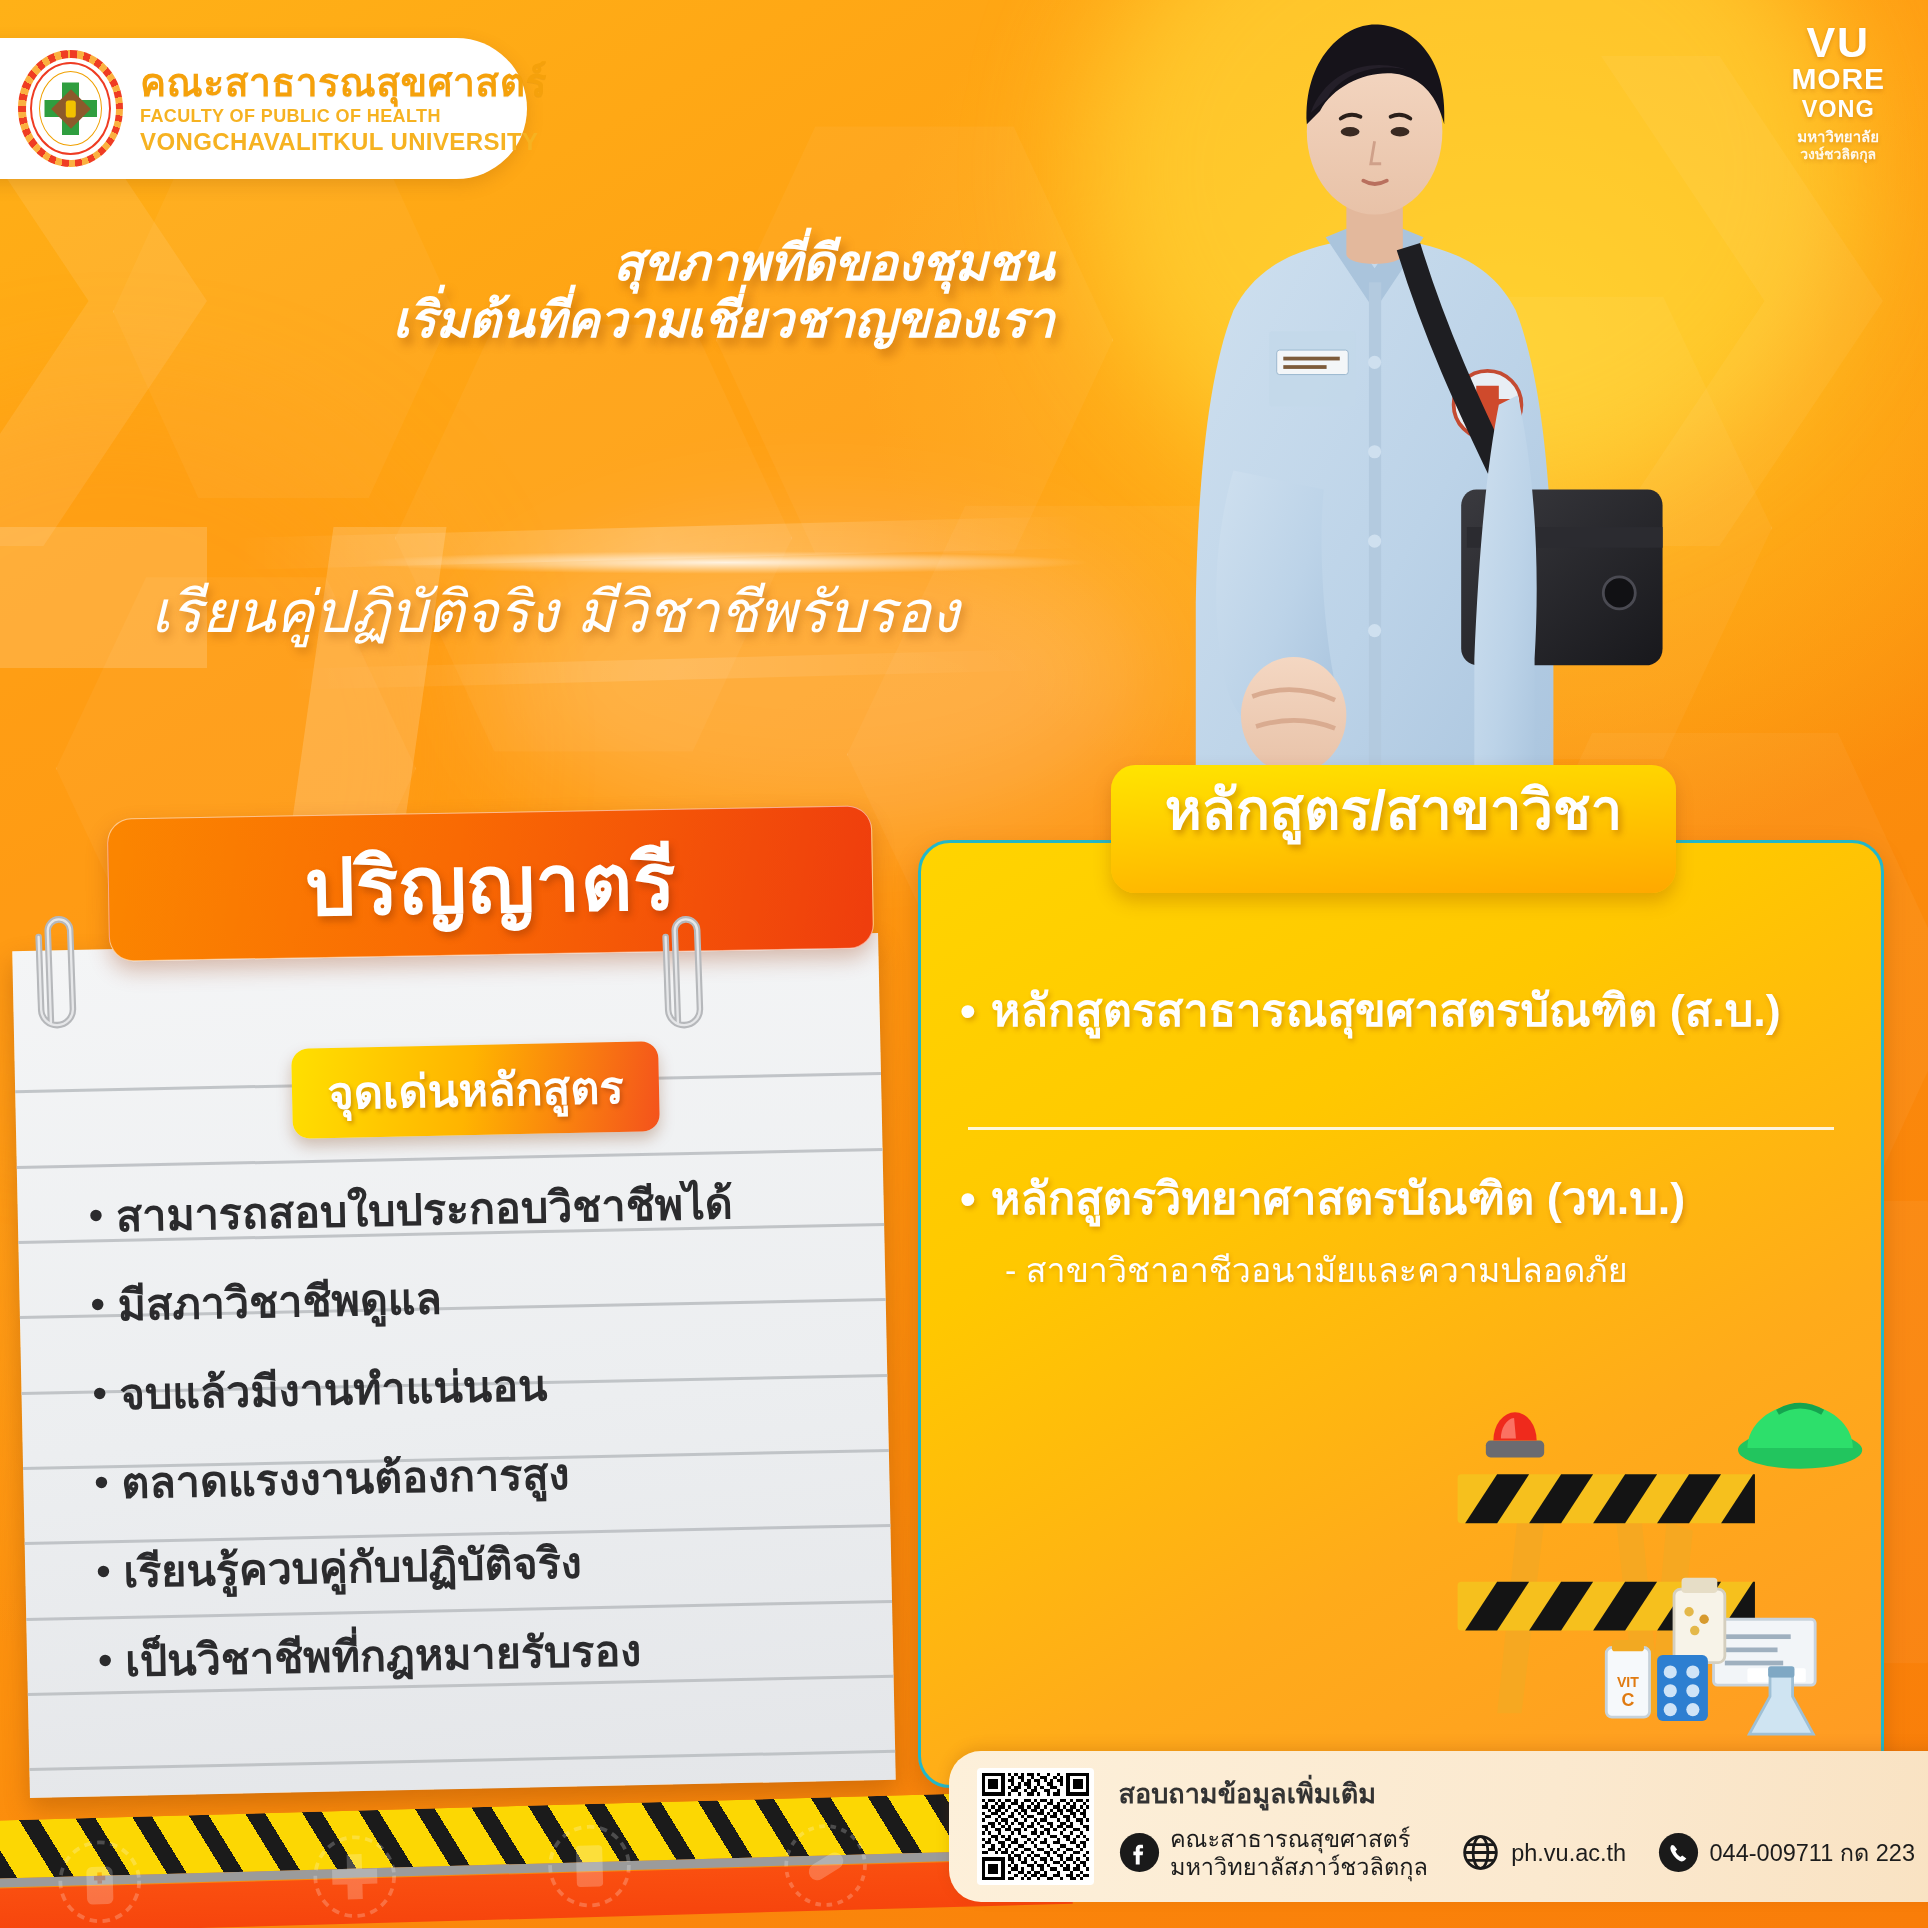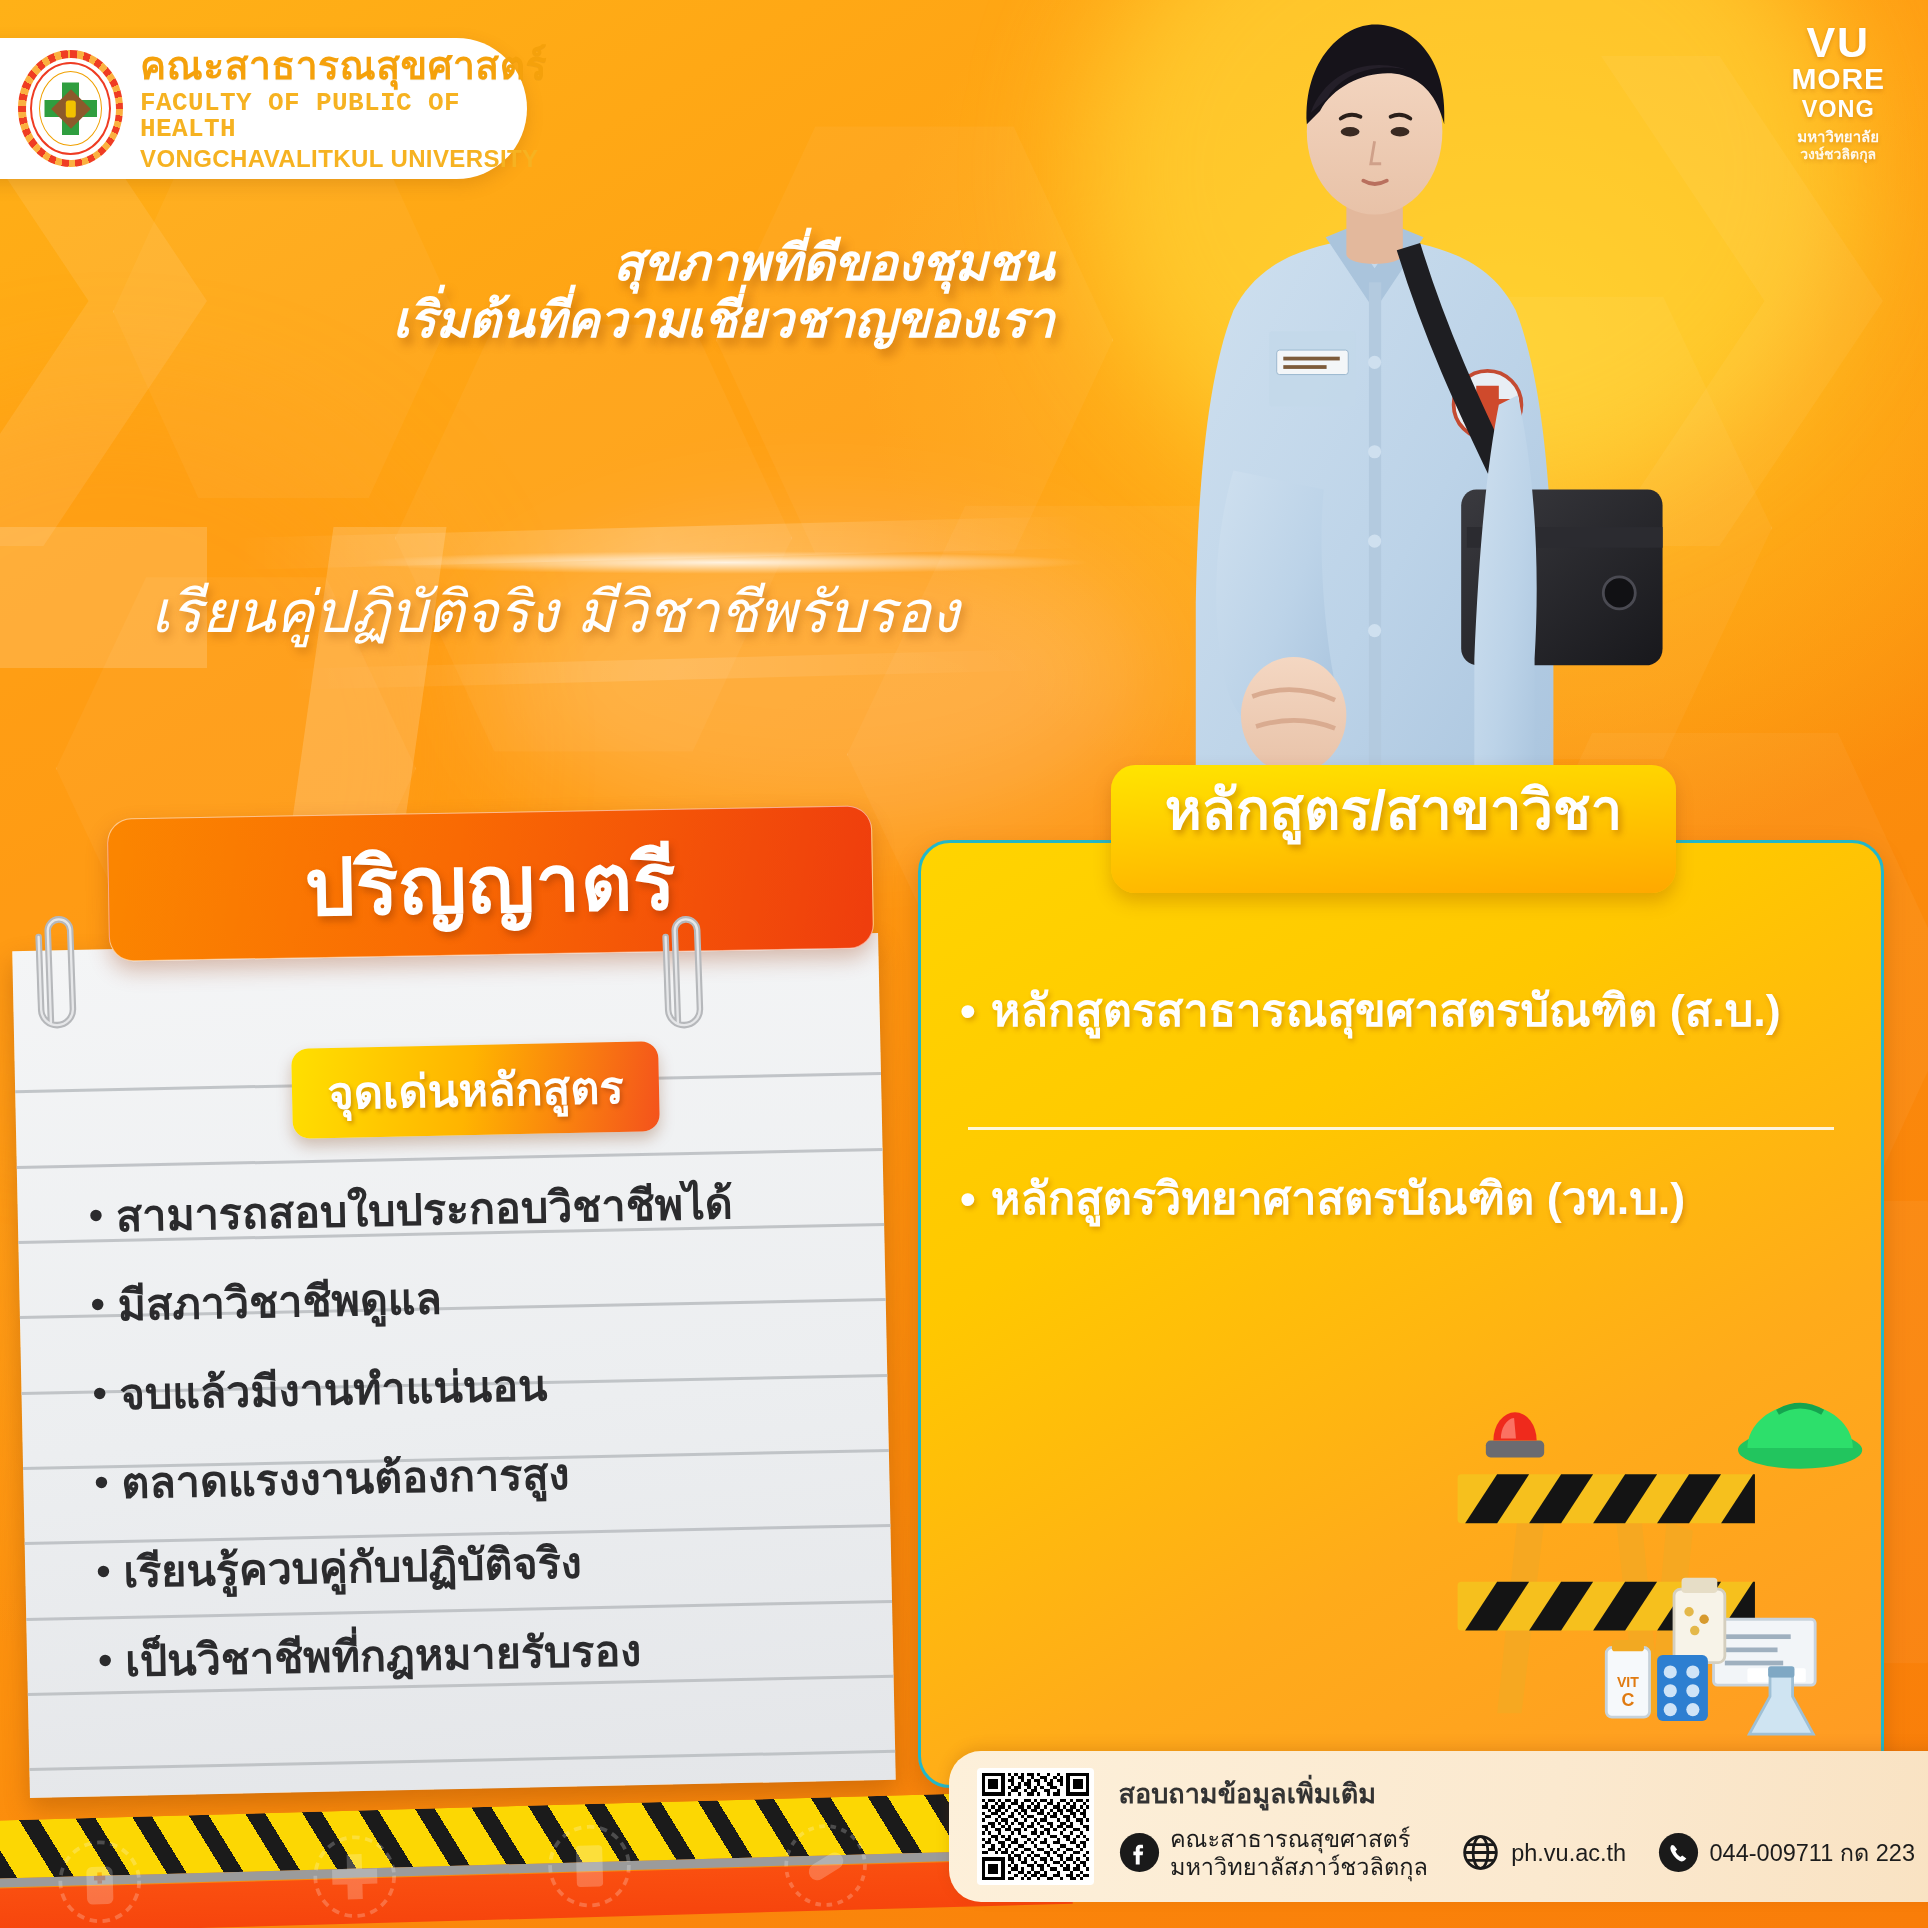--- a/index.html
+++ b/index.html
@@ -40,21 +40,21 @@
     background:
       linear-gradient(#2f9e3f,#2f9e3f) 0 0/100% 100% no-repeat;
     clip-path:polygon(34% 0,66% 0,66% 34%,100% 34%,100% 66%,66% 66%,66% 100%,34% 100%,34% 66%,0 66%,0 34%,34% 34%);}
   .seal .diamond{position:absolute;left:50%;top:50%;width:28px;height:28px;
     transform:translate(-50%,-50%) rotate(45deg);background:#8c5a2b;}
   .seal .dot{position:absolute;left:50%;top:50%;width:10.4px;height:17px;
     transform:translate(-50%,-50%);background:#f2c200;border-radius:2.8px;}
   .logo-text{line-height:1;}
   .logo-th{font-size:39px;font-weight:bold;color:#f5a10b;letter-spacing:0.5px;
     text-shadow:0 0.9px 0 rgba(0,0,0,.05);white-space:nowrap;}
-  .logo-en1{font-size:26px;font-weight:bold;color:#f6b221;margin-top:5px;letter-spacing:0.4px;font-family:Liberation Mono, monospace;}
+  .logo-en1{font-size:18px;font-weight:bold;color:#f6b221;margin-top:5px;letter-spacing:0.4px;}
   .logo-en2{font-size:24px;font-weight:bold;color:#f6b221;margin-top:5.6px;letter-spacing:0.4px;}
 
   
   #vu-logo{position:absolute;right:43px;top:21px;text-align:center;color:#fff;z-index:8;
            line-height:1;text-shadow:0 1.9px 4.7px rgba(160,80,0,.3);}
   #vu-logo .vu{font-size:43px;font-weight:bold;letter-spacing:1.9px;}
   #vu-logo .more{font-size:30px;font-weight:bold;letter-spacing:0.9px;margin-top:0;}
   #vu-logo .vong{font-size:23.5px;font-weight:bold;letter-spacing:0.9px;margin-top:3.8px;}
   #vu-logo .th1{font-size:15px;font-weight:bold;margin-top:7.5px;opacity:.95;}
   #vu-logo .th2{font-size:14px;font-weight:bold;margin-top:2.8px;opacity:.9;}
@@ -349,20 +349,24 @@
       <span>หลักสูตรสาธารณสุขศาสตรบัณฑิต (ส.บ.)</span>
     </div>
   </div>
 
   <div id="prog-divider"></div>
 
   <div class="prog-group" style="top:1175px;">
     <div class="prog-title">
       <span>•</span>
       <span>หลักสูตรวิทยาศาสตรบัณฑิต (วท.บ.)</span>
+    </div>
+    <div class="prog-sub">
+      <span>-</span>
+      <span>สาขาวิชาอาชีวอนามัยและความปลอดภัย</span>
     </div>
   </div>
 
   <svg id="barricade" viewBox="0 0 500 440">
 
     <g>
       <ellipse cx="392" cy="120" rx="66" ry="20" fill="#22c55e"></ellipse>
       <path d="M336 118 a56 46 0 0 1 112 0 z" fill="#2ddf6b"></path>
       <path d="M368 80 q24 -14 48 0" stroke="#15a44f" stroke-width="6" fill="none"></path>
     </g>

